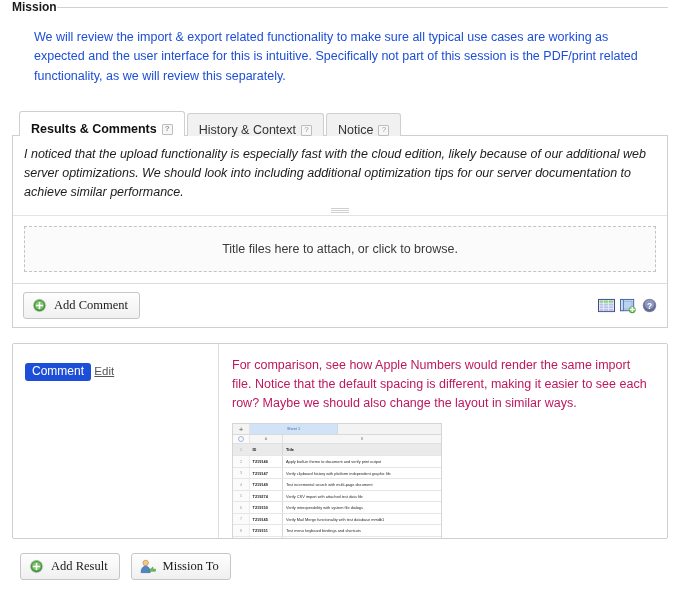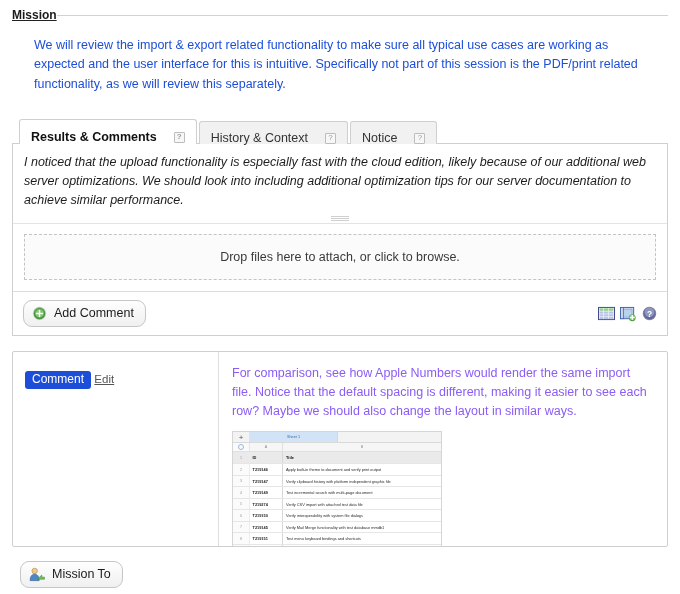--- a/index.html
+++ b/index.html
@@ -11,22 +11,20 @@
     font-size: 12px;
     color: #222222;
     overflow: hidden;
   }
 
   .page { position: relative; width: 680px; height: 594px; padding: 0 12px; }
 
   
   .section-head {
     display: flex; align-items: center;
-    padding-top: 8px;
-    text-decoration: underline;
   }
   .section-head .title {
     font-size: 12px; font-weight: bold; color: #1a1a1a;
     white-space: nowrap;
   }
   .section-head .rule {
     flex: 1; height: 1px; background: #d2d2d2;
   }
 
   .mission-body {
@@ -39,21 +37,21 @@
   
   .tabs {
     margin-top: 24px;
     display: flex;
     align-items: flex-end;
     border-bottom: 1px solid #cfcfcf;
     padding-left: 7px;
     height: 26px;
   }
   .tab {
-    display: flex; align-items: center; gap: 17px;
+    display: flex; align-items: center; gap: 5px;
     padding: 15px 11px 5px 11px;
     border: 1px solid #cfcfcf;
     border-bottom: none;
     background: #f1f1f1;
     border-radius: 3px 3px 0 0;
     font-size: 12.5px;
     color: #333;
     margin-right: 2px;
     position: relative;
     top: 1px;
@@ -120,26 +118,27 @@
     padding: 8px 10px;
     display: flex; align-items: center;
     justify-content: space-between;
     background: #ffffff;
   }
 
   .btn {
     display: inline-flex; align-items: center; gap: 7px;
     padding: 5px 11px 5px 8px;
     border: 1px solid #c6c6c6;
-    border-radius: 9px;
+    border-radius: 3px;
     background: linear-gradient(to bottom, #fefefe, #f0f0f0);
     font-size: 12.5px;
     color: #1b1b1b;
     cursor: pointer;
     line-height: 1.1;
+    font-family: Liberation Serif, serif;
   }
 
   
   .ico-plus-circle { width: 15px; height: 15px; display:block; }
   .ico-table { width: 17px; height: 15px; display:block; }
   .ico-img-add { width: 17px; height: 16px; display:block; }
   .ico-help { width: 15px; height: 15px; display:block; }
   .ico-person { width: 16px; height: 15px; display:block; }
 
   .tool-icons { display: flex; align-items: center; gap: 5px; }
@@ -185,21 +184,21 @@
     display: inline-block;
   }
   .comment-body {
     flex: 1;
     padding: 12px 14px 0 13px;
     overflow: hidden;
   }
   .comment-text {
     font-size: 12.5px;
     line-height: 1.5;
-    color: #8b5cf6;
+    color: #be185d;
   }
 
   
   .sheet-shot {
     margin-top: 11px;
     width: 210px;
     border: 1px solid #d5d5d5;
     background: #ffffff;
     font-size: 3.4px;
     color: #333;
@@ -330,21 +329,21 @@
   <div class="panel">
 
     <div class="editor-area">I noticed that the upload functionality is especially fast with the cloud edition, likely because of our additional web server optimizations. We should look into including additional optimization tips for our server documentation to achieve similar performance.</div>
 
     <div class="resize-grip">
       <i></i>
     </div>
 
     <div class="dropzone-wrap">
       <div class="dropzone">
-        <span>Drop files here to attach, or click to browse.</span>
+        <span>Title files here to attach, or click to browse.</span>
       </div>
     </div>
 
     <div class="action-bar">
       <div class="btn">
         <span>
           <svg class="ico-plus-circle" viewBox="0 0 16 16">
             <circle cx="8" cy="8" r="7.2" fill="#d9d9d9"></circle>
             <circle cx="8" cy="8" r="6.3" fill="#5aa84f"></circle>
             <circle cx="8" cy="7" r="5.3" fill="#7cc46d"></circle>
@@ -468,20 +467,33 @@
           <div class="rn">9</div>
           <div class="c-id">T219154</div>
           <div class="c-title">Add footnotes to document and verify footnote numbering</div>
         </div>
 
       </div>
     </div>
   </div>
 
   <div class="footer">
+    <div class="btn">
+      <span>
+        <svg class="ico-plus-circle" viewBox="0 0 16 16">
+          <circle cx="8" cy="8" r="7.2" fill="#d9d9d9"></circle>
+          <circle cx="8" cy="8" r="6.3" fill="#5aa84f"></circle>
+          <circle cx="8" cy="7" r="5.3" fill="#7cc46d"></circle>
+          <circle cx="8" cy="8" r="5.3" fill="none" stroke="#3f7f37" stroke-width="0.8"></circle>
+          <rect x="7.2" y="4.3" width="1.6" height="7.4" fill="#ffffff"></rect>
+          <rect x="4.3" y="7.2" width="7.4" height="1.6" fill="#ffffff"></rect>
+        </svg>
+      </span>
+      <span>Add Result</span>
+    </div>
 
     <div class="btn">
       <span>
         <svg class="ico-person" viewBox="0 0 17 16">
           <circle cx="6" cy="4.2" r="2.9" fill="#f3c98b" stroke="#b98c48" stroke-width="0.7"></circle>
           <path d="M1.2 14.5 C1.2 9.8 3.4 7.6 6 7.6 C8.6 7.6 10.8 9.8 10.8 14.5 Z" fill="#4f86c6" stroke="#2f5c93" stroke-width="0.7"></path>
           <path d="M9 13 L13.6 8.6 L13.6 10.8 L16.4 10.8 L16.4 13 Z" fill="#6ebf5a" stroke="#3f8a33" stroke-width="0.6"></path>
         </svg>
       </span>
       <span>Mission To</span>

